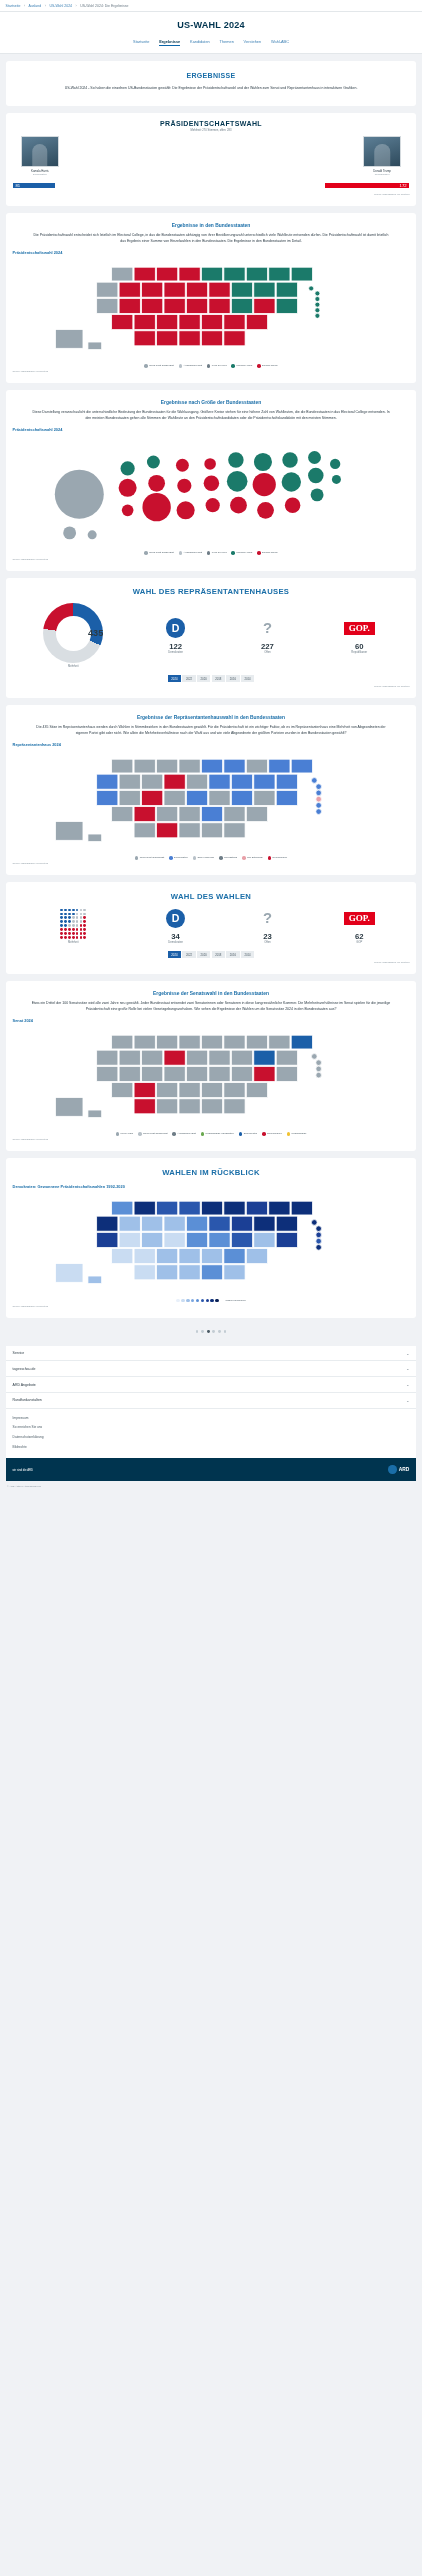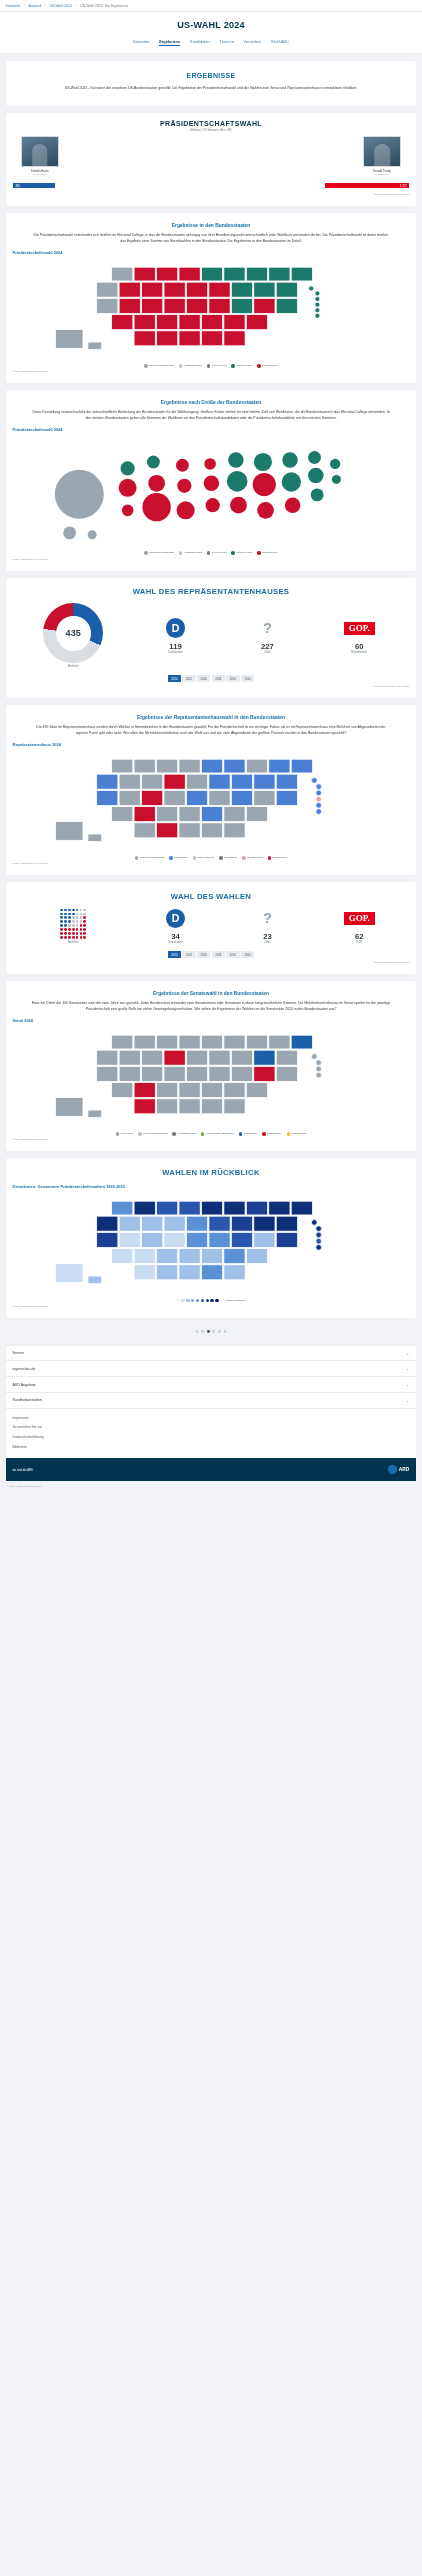--- a/index.html
+++ b/index.html
@@ -181,21 +181,21 @@
 
   
   .sum-title {
     text-align:center; color:#1a6ea8; font-size:7.7px; font-weight:bold;
     letter-spacing:0.3px; margin: 2.8px 0 7px;
   }
   .sum-row { display:flex; align-items:center; justify-content:space-around; padding:0 4.2px; }
   .donut-wrap { width:77px; text-align:center; position:relative; }
   .donut {
     width:60px; height:60px; border-radius:50%; margin:0 auto;
-    display:flex; align-items:center; justify-content:center;
+    display:flex; align-items:center; justify-content:flex-end;
     position:relative;
   }
   .donut::after{
     content:""; position:absolute; left:12.7px; top:12.7px; right:12.7px; bottom:12.7px;
     background:#fff; border-radius:50%;
   }
   .donut .val {
     position:relative; z-index:2; font-size:9.1px; font-weight:bold; color:#2b3a44;
   }
   .donut-cap { font-size:2.7px; color:#6b7a85; margin-top:2.1px; }
@@ -432,21 +432,21 @@
       <div class="donut-wrap">
         <div class="donut" style="background:conic-gradient(#1b5fa8 0 31.7%, #d9dee2 31.7% 77.2%, #c8102e 77.2% 100%)">
           <span class="val">435</span>
         </div>
         <div class="donut-cap">Mehrheit</div>
       </div>
       <div class="res-col">
         <div class="res-badge badge-d">
             <span class="circ">D</span>
           </div>
-        <div class="res-val">119</div>
+        <div class="res-val">122</div>
         <div class="res-lab">Demokraten</div>
       </div>
       <div class="res-col">
         <div class="res-badge">
             <span class="badge-q">?</span>
           </div>
         <div class="res-val">227</div>
         <div class="res-lab">Offen</div>
       </div>
       <div class="res-col">

